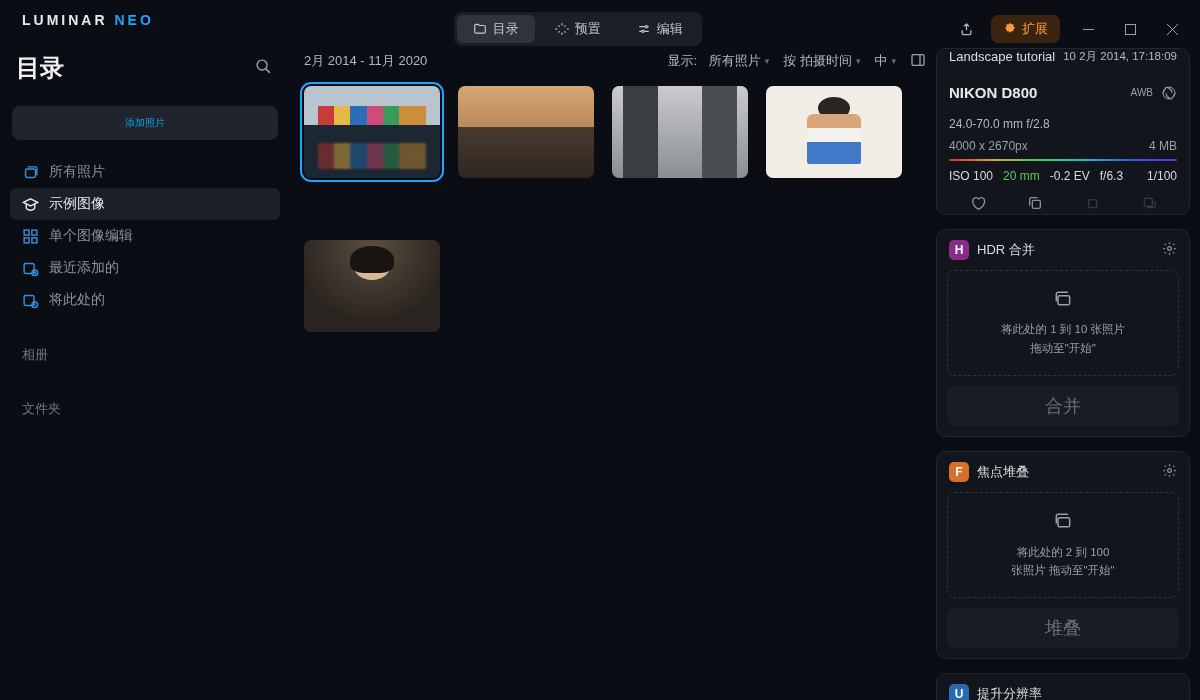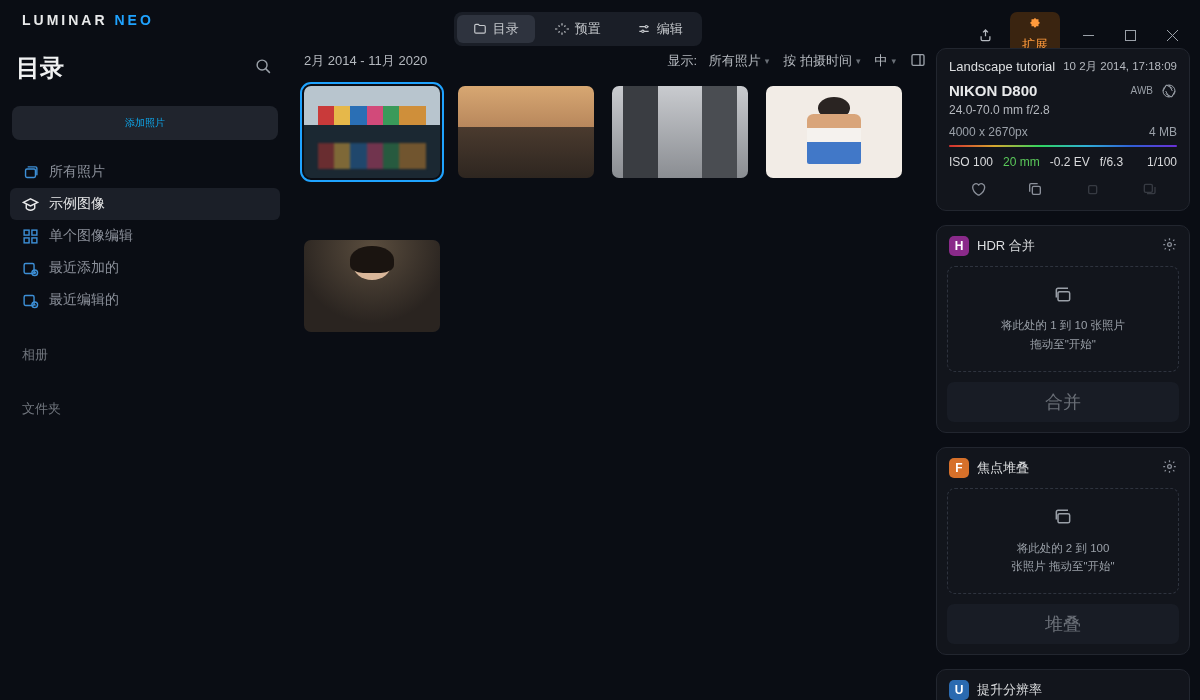--- a/index.html
+++ b/index.html
@@ -5,21 +5,21 @@
 * { margin: 0; padding: 0; box-sizing: border-box; font-family: -apple-system, "Segoe UI", sans-serif; }
 body { background: #0a0d14; color: #c5c8cc; width: 1200px; height: 700px; overflow: hidden; display:flex; flex-direction:column;}
 .titlebar { height: 40px; display:flex; align-items:flex-start; padding: 12px 8px; }
 .logo { font-weight:700; letter-spacing:3px; font-size:14px; margin-left:14px; }
 .logo .w { color:#e8e9ea;} .logo .o { color:#1fa3ff;}
 .tabs { margin-left: 300px; display:flex; gap:4px; background:#1a1e27; border-radius:8px; padding:3px;}
 .tab { display:flex; align-items:center; gap:6px; padding:5px 16px; border-radius:6px; font-size:13px; cursor:pointer; color:#c5c8cc;}
 .tab.active { background:#2e333e;}
 .tab svg { width:14px; height:14px; }
 .titlebar-right { margin-left:auto; display:flex; align-items:center; gap:2px;}
-.ext-btn { display:flex; align-items:center; gap:5px; background:#3a2410; color:#ff9a3c; padding:5px 12px; border-radius:7px; font-size:13px; margin:0 6px; cursor:pointer;flex-direction:column;}
+.ext-btn { display:flex; align-items:center; gap:5px; background:#3a2410; color:#ff9a3c; padding:5px 12px; border-radius:7px; font-size:13px; margin:0 6px; cursor:pointer;}
 .winbtn { width:40px; height:32px; display:flex; align-items:center; justify-content:center; color:#9aa0a8; cursor:pointer;}
 .share-btn { width:34px; height:34px; display:flex; align-items:center; justify-content:center; color:#b5b9bf; cursor:pointer; border-radius:6px;}
 .body { flex:1; display:flex; min-height:0;}
 .sidebar { width:290px; padding:6px 10px 10px 10px; display:flex; flex-direction:column;}
 .sb-head { display:flex; align-items:center; padding:6px 8px 14px 6px;}
 .sb-title { font-size:24px; font-weight:700; color:#f0f1f2;}
 .search-i { margin-left:auto; color:#9aa0a8; cursor:pointer;}
 .add-btn { margin:8px 2px 16px 2px; background:#20242d; color:#0ea5e9; text-align:center; padding:10px; border-radius:8px; font-size:10px; cursor:pointer;}
 .nav { display:flex; flex-direction:column;}
 .nav-item { display:flex; align-items:center; gap:10px; padding:7px 12px; font-size:14px; color:#8b909a; border-radius:6px; cursor:pointer;}
@@ -27,28 +27,28 @@
 .nav-item svg { width:17px; height:17px;}
 .nav-sec { margin-top:24px; padding:6px 12px; font-size:13px; color:#70757d;}
 .main { flex:1; display:flex; flex-direction:column; min-width:0;}
 .toolbar { height:42px; display:flex; align-items:center; padding:0 6px 0 14px; font-size:13px; color:#b5b9bf;}
 .chev { font-size:9px; color:#6a6f77;}
 .grid-wrap { flex:1; padding:4px 14px; overflow:auto;}
 .grid-row { display:flex; gap:18px; margin-bottom:62px;}
 .thumb { width:136px; height:92px; border-radius:7px; cursor:pointer; position:relative; overflow:hidden;}
 .thumb.sel { outline:2px solid #1fa3ff; outline-offset:2px;}
 .right { width:268px; padding:8px 10px 0 4px; overflow:auto;}
-.info-card { background:#12151c; border:1px solid #22262f; border-radius:10px; padding:10px 12px; margin-bottom:14px; font-size:12px;}
+.info-card { background:#12151c; border:1px solid #22262f; border-radius:10px; padding:0 12px; margin-bottom:14px; font-size:12px;}
 .info-head { display:flex; color:#dcdee0;}
 .info-head .t { font-size:13px;}
 .info-head .d { margin-left:auto; font-size:11.5px; color:#b5b9bf;}
-.info-cam { display:flex; align-items:center; margin-top:8px;}
+.info-cam { display:flex; align-items:center; margin-top:20px;}
 .info-cam .c { font-size:15px; color:#e8e9ea; font-weight:600;}
 .info-cam .aw { margin-left:auto; font-size:10px; color:#9aa0a8; margin-right:8px;}
-.info-lens { margin-top:4px; color:#b5b9bf;}
+.info-lens { margin-top:16px; color:#b5b9bf;}
 .info-dim { margin-top:8px; display:flex; color:#9aa0a8;}
 .histo { margin-top:6px; height:2px; background:linear-gradient(to right,#d63030 0%,#d6a830 20%,#30d660 40%,#30b0d6 60%,#305fd6 80%,#6a30d6 100%); border-radius:2px;}
 .info-exp { margin-top:8px; display:flex; gap:10px; color:#d9dadc; font-size:12px;}
 .info-exp .g { color:#5ac85a;}
 .info-acts { margin-top:12px; display:flex; justify-content:space-around; color:#8b909a;}
 .info-acts span{cursor:pointer;}
 .panel { background:#12151c; border:1px solid #22262f; border-radius:10px; margin-bottom:14px;}
 .panel-head { display:flex; align-items:center; padding:10px 12px; gap:8px;}
 .panel-head .lb { font-size:13px; color:#dcdee0;}
 .panel-ico { width:20px; height:20px; border-radius:5px; display:flex; align-items:center; justify-content:center; font-size:12px; font-weight:700; color:#fff;}
@@ -176,21 +176,21 @@
             <line x1="16" y1="18" x2="20" y2="18"></line>
           </svg>
         <span>最近添加的</span>
       </div>
       <div class="nav-item">
         <svg viewBox="0 0 24 24" fill="none" stroke="#3d8fd6" stroke-width="2">
             <rect x="3" y="5" width="14" height="14" rx="2"></rect>
             <circle cx="18" cy="18" r="4"></circle>
             <path d="M17 17l2 2"></path>
           </svg>
-        <span>最近编辑的</span>
+        <span>将此处的</span>
       </div>
     </div>
     <div class="nav-sec">相册</div>
     <div class="nav-sec">文件夹</div>
   </div>
 
   <div class="main">
     <div class="toolbar">
       <span>2月 2014 - 11月 2020</span>
       <div style="margin-left:auto; display:flex; align-items:center; gap:14px;">

